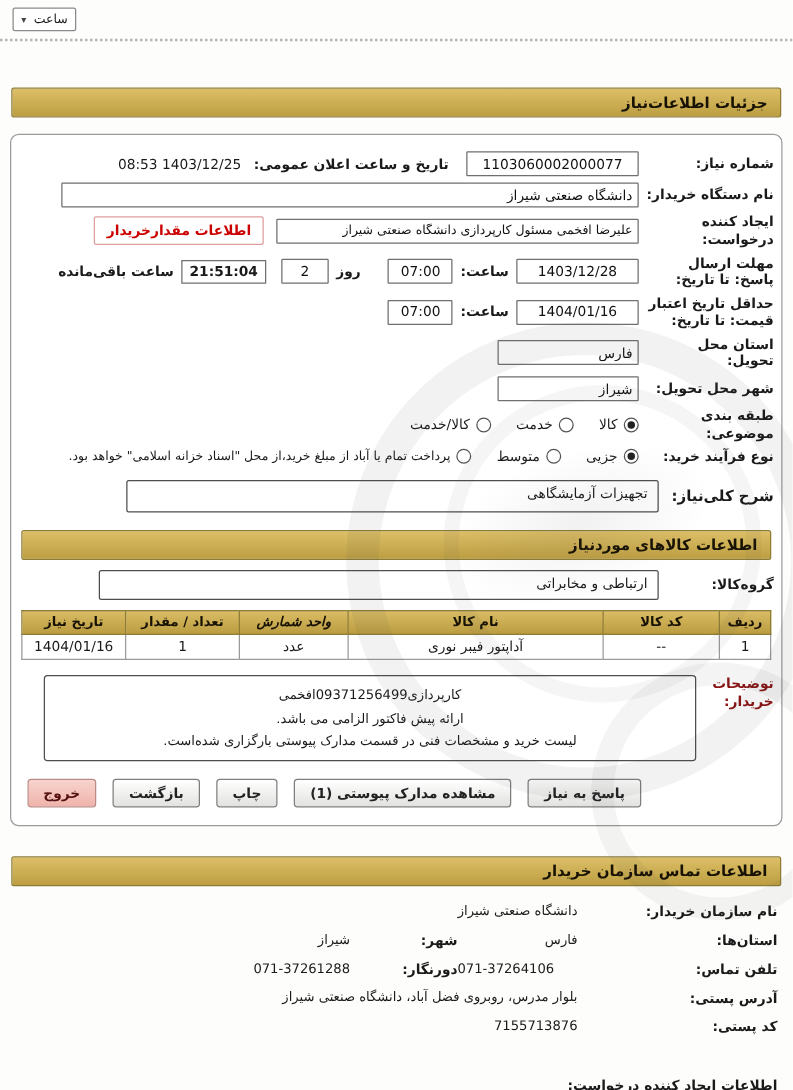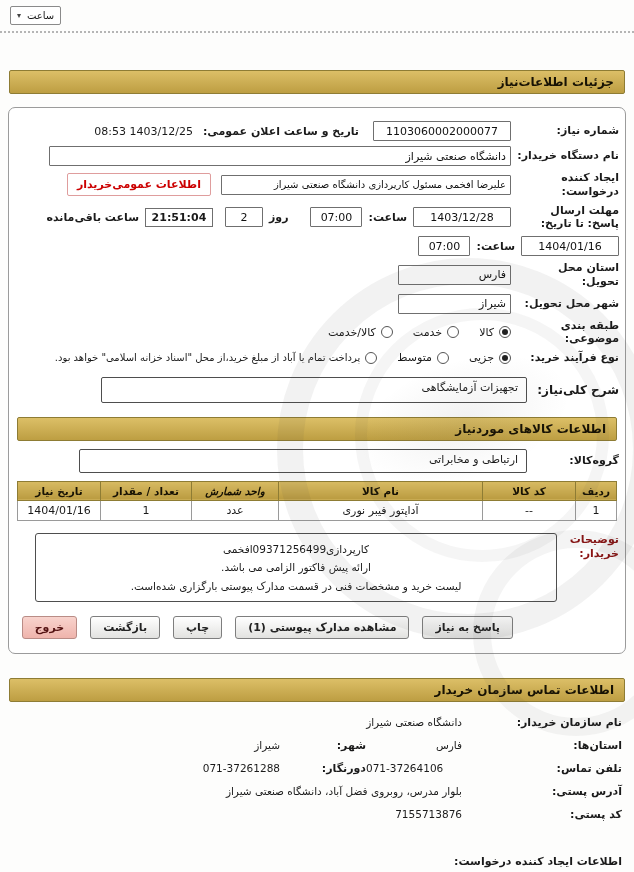--- a/index.html
+++ b/index.html
@@ -119,37 +119,38 @@
   </div>
 
   <div class="frow">
     <div class="flabel">نام دستگاه خریدار:</div>
     <input class="inp w455 rt" value="دانشگاه صنعتی شیراز" style="">
   </div>
 
   <div class="frow">
     <div class="flabel">ایجاد کننده درخواست:</div>
     <input class="inp w285 rt" value="علیرضا افخمی مسئول کارپردازی دانشگاه صنعتی شیراز" style="">
-    <span class="contact-link">اطلاعات عمومی‌خریدار</span>
+    <span class="contact-link">اطلاعات مقدار‌خریدار</span>
   </div>
 
   <div class="frow">
     <div class="flabel">مهلت ارسال پاسخ: تا تاریخ:</div>
     <input class="inp w92 center" dir="ltr" value="1403/12/28" style="">
     <span class="midlabel">ساعت:</span>
     <input class="inp w44 center" dir="ltr" value="07:00" style="">
     <span class="gap16"></span>
     <span class="midlabel">روز</span>
     <input class="inp w30 center" dir="ltr" value="2" style="">
     <span class="gap12"></span>
     <span class="remaining-box" dir="ltr">21:51:04</span>
     <span class="midlabel">ساعت باقی‌مانده</span>
   </div>
 
   <div class="frow">
+    <div class="flabel">حداقل تاریخ اعتبار قیمت: تا تاریخ:</div>
     <input class="inp w92 center" dir="ltr" value="1404/01/16" style="">
     <span class="midlabel">ساعت:</span>
     <input class="inp w44 center" dir="ltr" value="07:00" style="">
   </div>
 
   <div class="frow">
     <div class="flabel">استان محل تحویل:</div>
     <input class="inp w105 rt" value="فارس" style="">
   </div>
 

